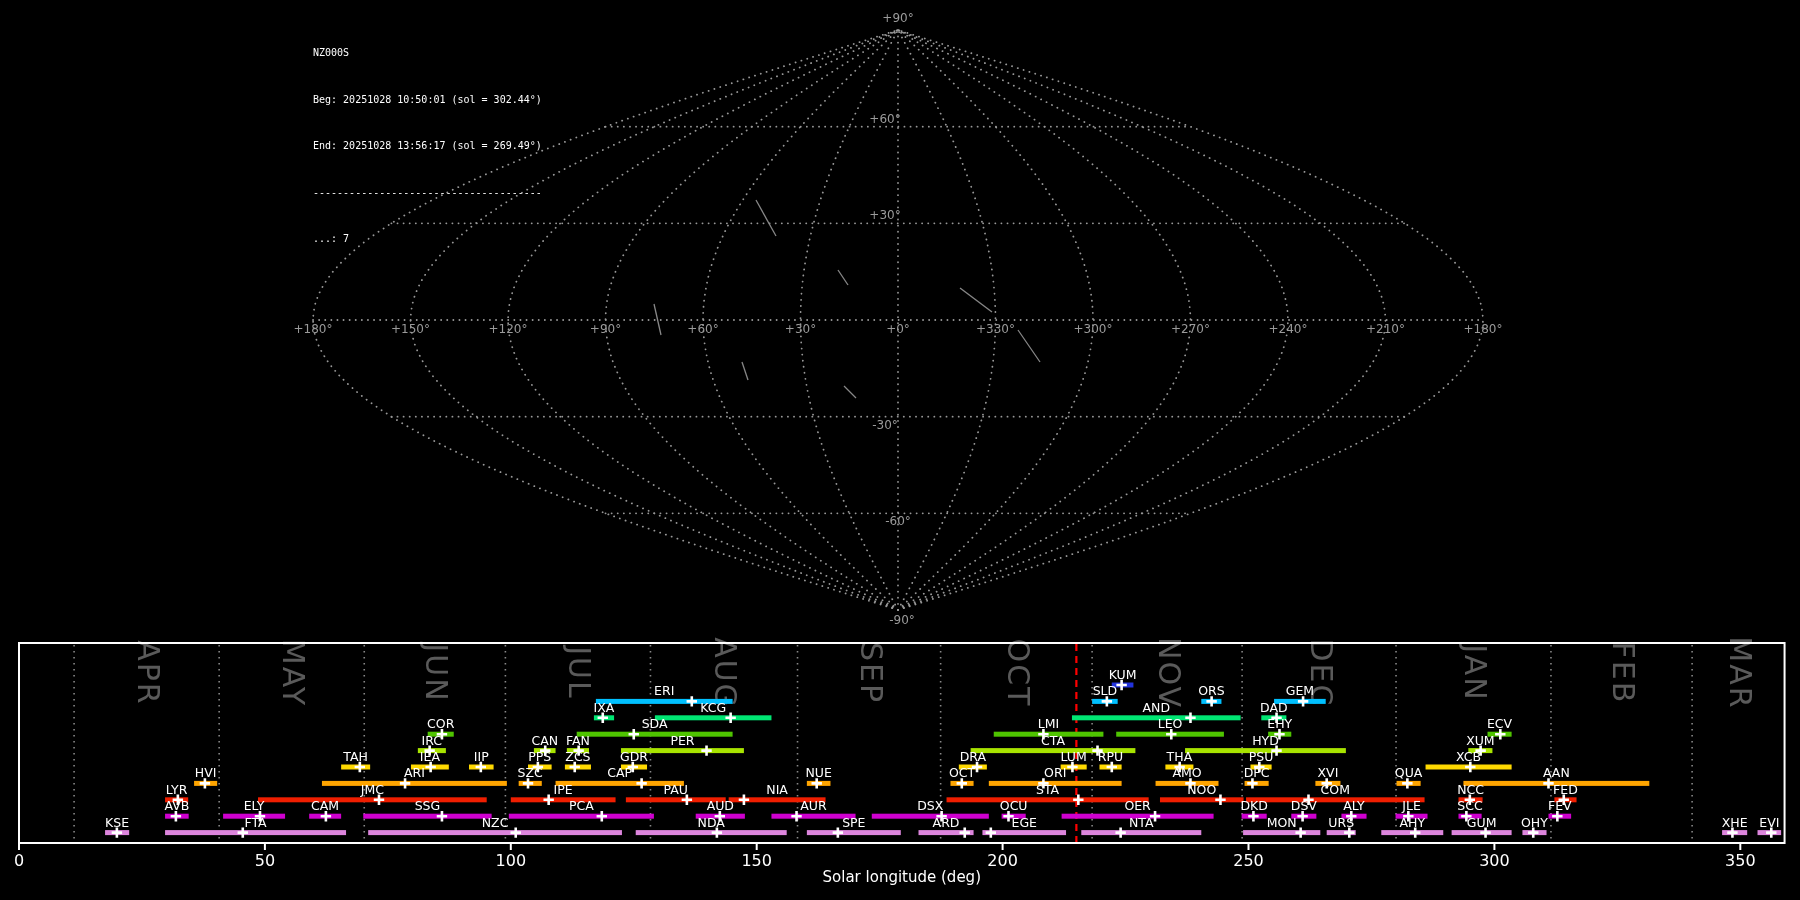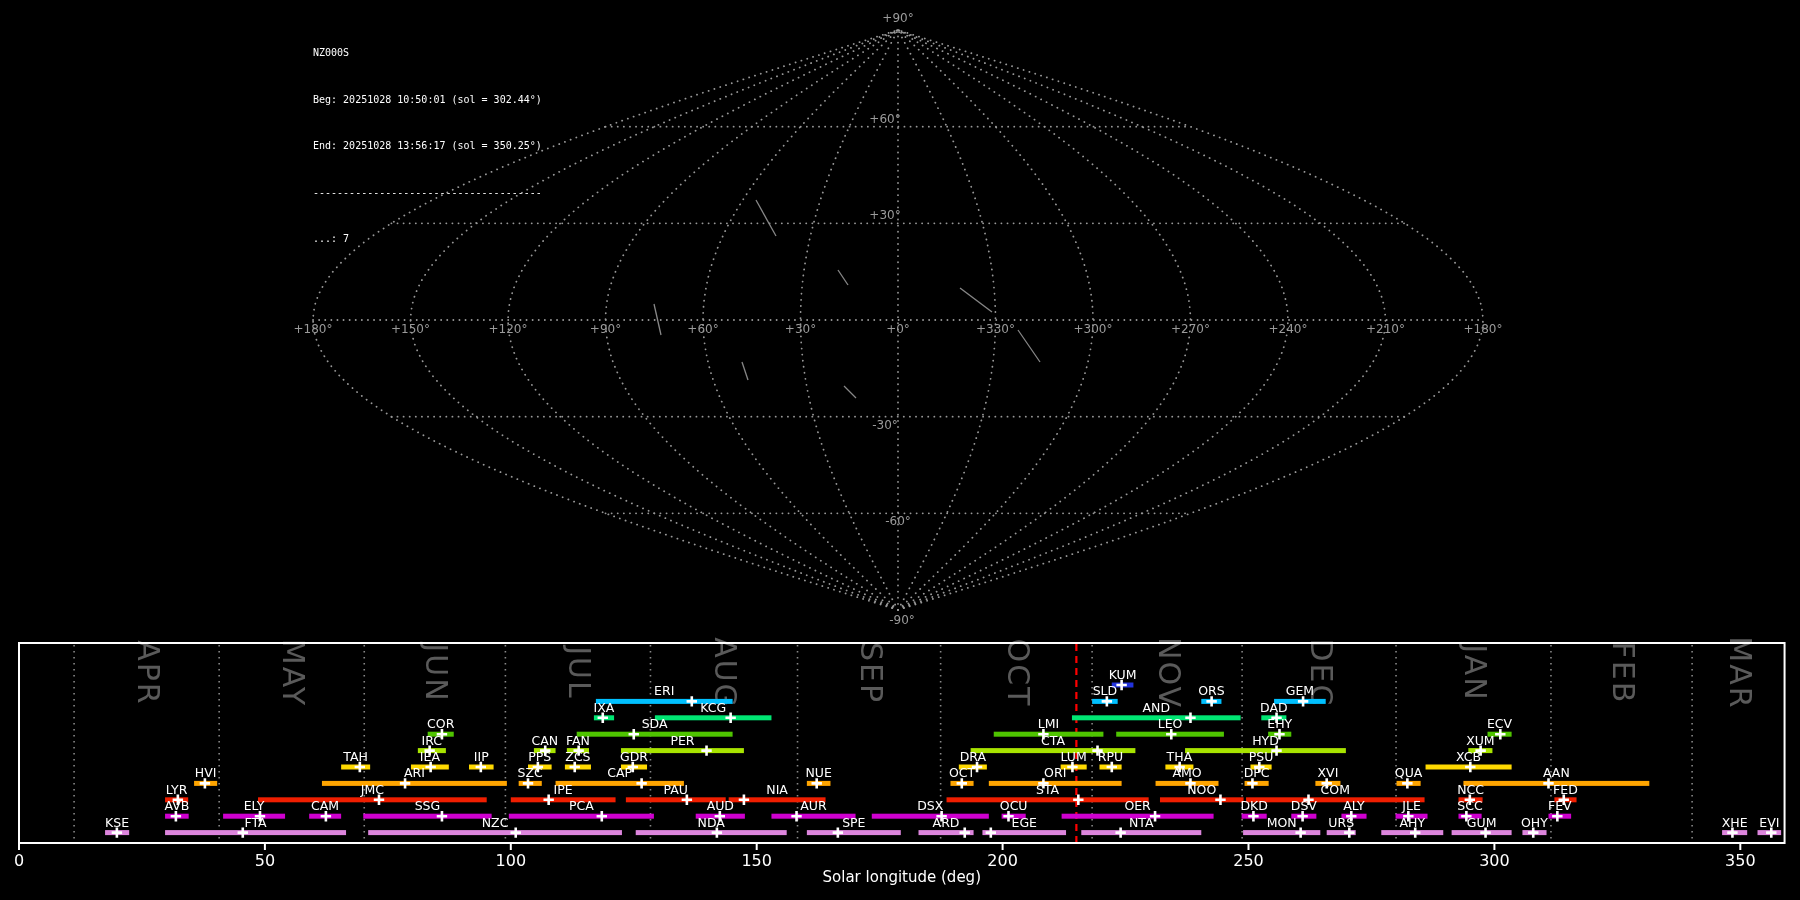--- a/index.html
+++ b/index.html
@@ -10,21 +10,21 @@
   svg{position:absolute;left:0;top:0;}
   text{font-family:"DejaVu Sans",sans-serif;}
 </style>
 </head>
 <body>
 
 <div class="screen">
   <div class="hdr">
     <div>NZ000S</div>
     <div>Beg: 20251028 10:50:01 (sol = 302.44°)</div>
-    <div>End: 20251028 13:56:17 (sol = 350.25°)</div>
+    <div>End: 20251028 13:56:17 (sol = 269.49°)</div>
     <div>--------------------------------------</div>
     <div>...: 7</div>
   </div>
   <svg id="plot" width="1800" height="900" viewBox="0 0 1800 900">
       <g>
         <path d="M898.0 610.0L872.5 601.9L847.0 593.9L821.6 585.8L796.4 577.8L771.4 569.7L746.6 561.7L722.1 553.6L697.9 545.6L674.1 537.5L650.8 529.4L627.9 521.4L605.5 513.3L583.7 505.3L562.5 497.2L541.9 489.2L522.0 481.1L502.8 473.1L484.3 465.0L466.7 456.9L449.9 448.9L433.9 440.8L418.8 432.8L404.6 424.7L391.4 416.7L379.1 408.6L367.8 400.6L357.5 392.5L348.3 384.4L340.1 376.4L332.9 368.3L326.9 360.3L321.9 352.2L318.0 344.2L315.2 336.1L313.6 328.1L313.0 320.0L313.6 311.9L315.2 303.9L318.0 295.8L321.9 287.8L326.9 279.7L332.9 271.7L340.1 263.6L348.3 255.6L357.5 247.5L367.8 239.4L379.1 231.4L391.4 223.3L404.6 215.3L418.8 207.2L433.9 199.2L449.9 191.1L466.7 183.1L484.3 175.0L502.8 166.9L522.0 158.9L541.9 150.8L562.5 142.8L583.7 134.7L605.5 126.7L627.9 118.6L650.8 110.6L674.1 102.5L697.9 94.4L722.1 86.4L746.6 78.3L771.4 70.3L796.4 62.2L821.6 54.2L847.0 46.1L872.5 38.1L898.0 30.0" stroke="#989898" stroke-dasharray="0.1 6" stroke-linecap="round" stroke-width="1.8" fill="none"></path>
         <path d="M898.0 610.0L876.7 601.9L855.5 593.9L834.4 585.8L813.3 577.8L792.5 569.7L771.8 561.7L751.4 553.6L731.3 545.6L711.4 537.5L692.0 529.4L672.9 521.4L654.3 513.3L636.1 505.3L618.4 497.2L601.2 489.2L584.6 481.1L568.6 473.1L553.3 465.0L538.6 456.9L524.6 448.9L511.2 440.8L498.7 432.8L486.8 424.7L475.8 416.7L465.6 408.6L456.2 400.6L447.6 392.5L439.9 384.4L433.1 376.4L427.1 368.3L422.1 360.3L417.9 352.2L414.7 344.2L412.4 336.1L411.0 328.1L410.5 320.0L411.0 311.9L412.4 303.9L414.7 295.8L417.9 287.8L422.1 279.7L427.1 271.7L433.1 263.6L439.9 255.6L447.6 247.5L456.2 239.4L465.6 231.4L475.8 223.3L486.8 215.3L498.7 207.2L511.2 199.2L524.6 191.1L538.6 183.1L553.3 175.0L568.6 166.9L584.6 158.9L601.2 150.8L618.4 142.8L636.1 134.7L654.3 126.7L672.9 118.6L692.0 110.6L711.4 102.5L731.3 94.4L751.4 86.4L771.8 78.3L792.5 70.3L813.3 62.2L834.4 54.2L855.5 46.1L876.7 38.1L898.0 30.0" stroke="#989898" stroke-dasharray="0.1 6" stroke-linecap="round" stroke-width="1.8" fill="none"></path>
         <path d="M898.0 610.0L881.0 601.9L864.0 593.9L847.1 585.8L830.3 577.8L813.6 569.7L797.1 561.7L780.7 553.6L764.6 545.6L748.8 537.5L733.2 529.4L717.9 521.4L703.0 513.3L688.5 505.3L674.3 497.2L660.6 489.2L647.3 481.1L634.5 473.1L622.2 465.0L610.5 456.9L599.2 448.9L588.6 440.8L578.5 432.8L569.1 424.7L560.3 416.7L552.1 408.6L544.5 400.6L537.7 392.5L531.5 384.4L526.1 376.4L521.3 368.3L517.2 360.3L513.9 352.2L511.3 344.2L509.5 336.1L508.4 328.1L508.0 320.0L508.4 311.9L509.5 303.9L511.3 295.8L513.9 287.8L517.2 279.7L521.3 271.7L526.1 263.6L531.5 255.6L537.7 247.5L544.5 239.4L552.1 231.4L560.3 223.3L569.1 215.3L578.5 207.2L588.6 199.2L599.2 191.1L610.5 183.1L622.2 175.0L634.5 166.9L647.3 158.9L660.6 150.8L674.3 142.8L688.5 134.7L703.0 126.7L717.9 118.6L733.2 110.6L748.8 102.5L764.6 94.4L780.7 86.4L797.1 78.3L813.6 70.3L830.3 62.2L847.1 54.2L864.0 46.1L881.0 38.1L898.0 30.0" stroke="#989898" stroke-dasharray="0.1 6" stroke-linecap="round" stroke-width="1.8" fill="none"></path>
         <path d="M898.0 610.0L885.2 601.9L872.5 593.9L859.8 585.8L847.2 577.8L834.7 569.7L822.3 561.7L810.0 553.6L798.0 545.6L786.1 537.5L774.4 529.4L762.9 521.4L751.8 513.3L740.8 505.3L730.2 497.2L719.9 489.2L710.0 481.1L700.4 473.1L691.2 465.0L682.3 456.9L673.9 448.9L665.9 440.8L658.4 432.8L651.3 424.7L644.7 416.7L638.5 408.6L632.9 400.6L627.8 392.5L623.1 384.4L619.0 376.4L615.5 368.3L612.4 360.3L609.9 352.2L608.0 344.2L606.6 336.1L605.8 328.1L605.5 320.0L605.8 311.9L606.6 303.9L608.0 295.8L609.9 287.8L612.4 279.7L615.5 271.7L619.0 263.6L623.1 255.6L627.8 247.5L632.9 239.4L638.5 231.4L644.7 223.3L651.3 215.3L658.4 207.2L665.9 199.2L673.9 191.1L682.3 183.1L691.2 175.0L700.4 166.9L710.0 158.9L719.9 150.8L730.2 142.8L740.8 134.7L751.8 126.7L762.9 118.6L774.4 110.6L786.1 102.5L798.0 94.4L810.0 86.4L822.3 78.3L834.7 70.3L847.2 62.2L859.8 54.2L872.5 46.1L885.2 38.1L898.0 30.0" stroke="#989898" stroke-dasharray="0.1 6" stroke-linecap="round" stroke-width="1.8" fill="none"></path>
         <path d="M898.0 610.0L889.5 601.9L881.0 593.9L872.5 585.8L864.1 577.8L855.8 569.7L847.5 561.7L839.4 553.6L831.3 545.6L823.4 537.5L815.6 529.4L808.0 521.4L800.5 513.3L793.2 505.3L786.2 497.2L779.3 489.2L772.7 481.1L766.3 473.1L760.1 465.0L754.2 456.9L748.6 448.9L743.3 440.8L738.3 432.8L733.5 424.7L729.1 416.7L725.0 408.6L721.3 400.6L717.8 392.5L714.8 384.4L712.0 376.4L709.6 368.3L707.6 360.3L706.0 352.2L704.7 344.2L703.7 336.1L703.2 328.1L703.0 320.0L703.2 311.9L703.7 303.9L704.7 295.8L706.0 287.8L707.6 279.7L709.6 271.7L712.0 263.6L714.8 255.6L717.8 247.5L721.3 239.4L725.0 231.4L729.1 223.3L733.5 215.3L738.3 207.2L743.3 199.2L748.6 191.1L754.2 183.1L760.1 175.0L766.3 166.9L772.7 158.9L779.3 150.8L786.2 142.8L793.2 134.7L800.5 126.7L808.0 118.6L815.6 110.6L823.4 102.5L831.3 94.4L839.4 86.4L847.5 78.3L855.8 70.3L864.1 62.2L872.5 54.2L881.0 46.1L889.5 38.1L898.0 30.0" stroke="#989898" stroke-dasharray="0.1 6" stroke-linecap="round" stroke-width="1.8" fill="none"></path>

